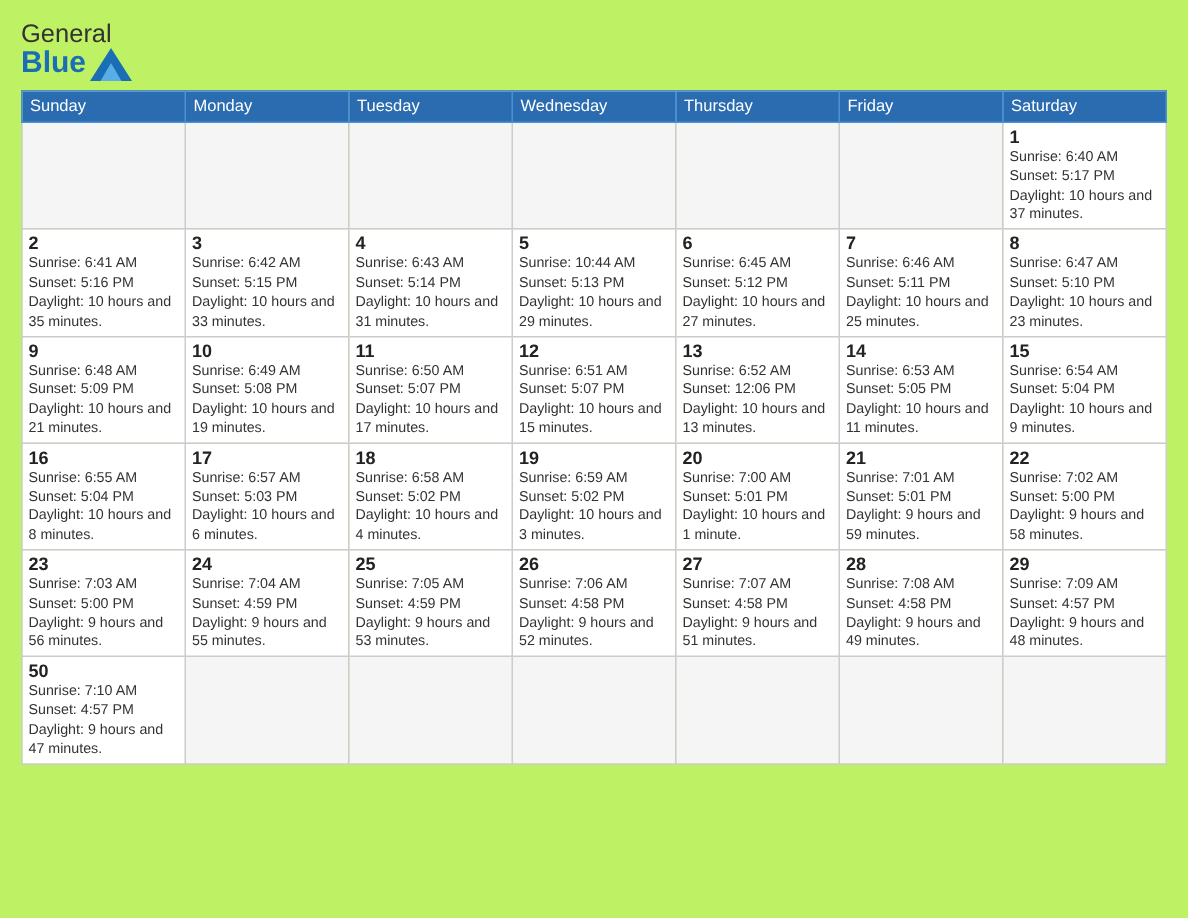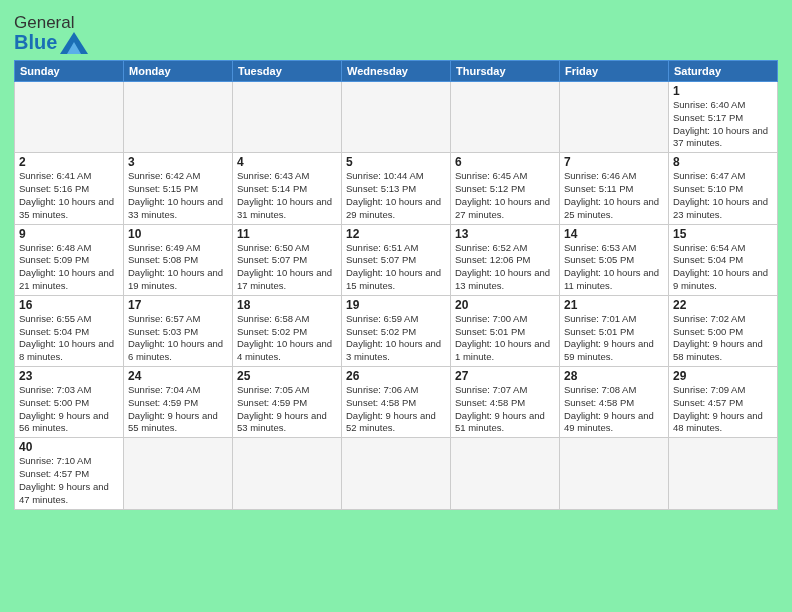--- a/index.html
+++ b/index.html
@@ -6,21 +6,21 @@
     body {
       font-family: Arial, sans-serif;
       background: #fff;
       width: 792px;
       height: 612px;
       overflow: hidden;
     }
     .page {
       width: 792px;
       height: 612px;
-      background: #86efac;
+      background: #bef264;
       padding: 10px 14px 10px 14px;
     }
     .header {
       display: flex;
       justify-content: space-between;
       align-items: flex-start;
       margin-bottom: 6px;
     }
     .logo {
       display: flex;
@@ -42,21 +42,21 @@
     }
     .calendar {
       width: 100%;
       border-collapse: collapse;
       border: 1px solid #ccc;
     }
     .calendar th {
       background: #2b6cb0;
       color: #fff;
       font-size: 11px;
-      font-weight: bold;
+      font-weight: normal;
       padding: 4px 5px;
       text-align: left;
       border: 1px solid #4a90d9;
     }
     .calendar td {
       vertical-align: top;
       border: 1px solid #ccc;
       padding: 2px 4px;
       width: 105px;
       background: #fff;
@@ -330,21 +330,21 @@
           <td>
             <span class="day-number">29</span>
             <div class="day-info">Sunrise: 7:09 AM
 Sunset: 4:57 PM
 Daylight: 9 hours
 and 48 minutes.</div>
           </td>
         </tr>
         <tr>
           <td>
-            <span class="day-number">40</span>
+            <span class="day-number">50</span>
             <div class="day-info">Sunrise: 7:10 AM
 Sunset: 4:57 PM
 Daylight: 9 hours
 and 47 minutes.</div>
           </td>
           <td class="empty"></td>
           <td class="empty"></td>
           <td class="empty"></td>
           <td class="empty"></td>
           <td class="empty"></td>

